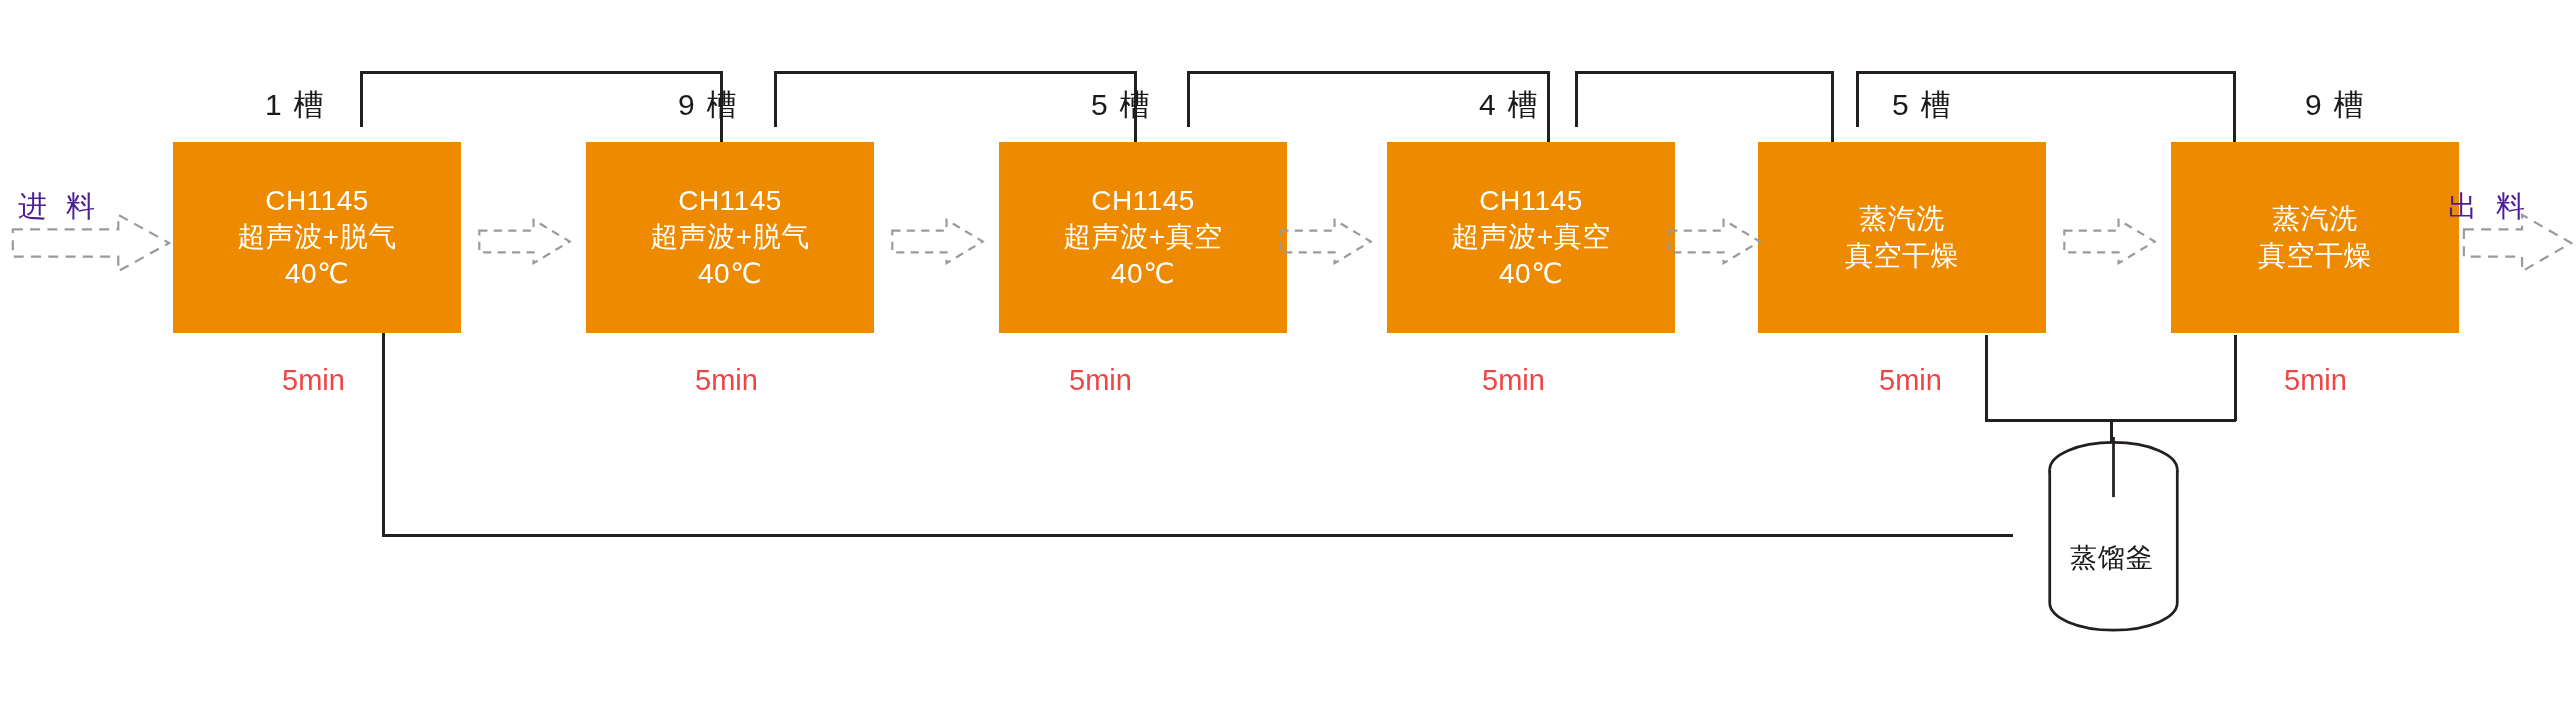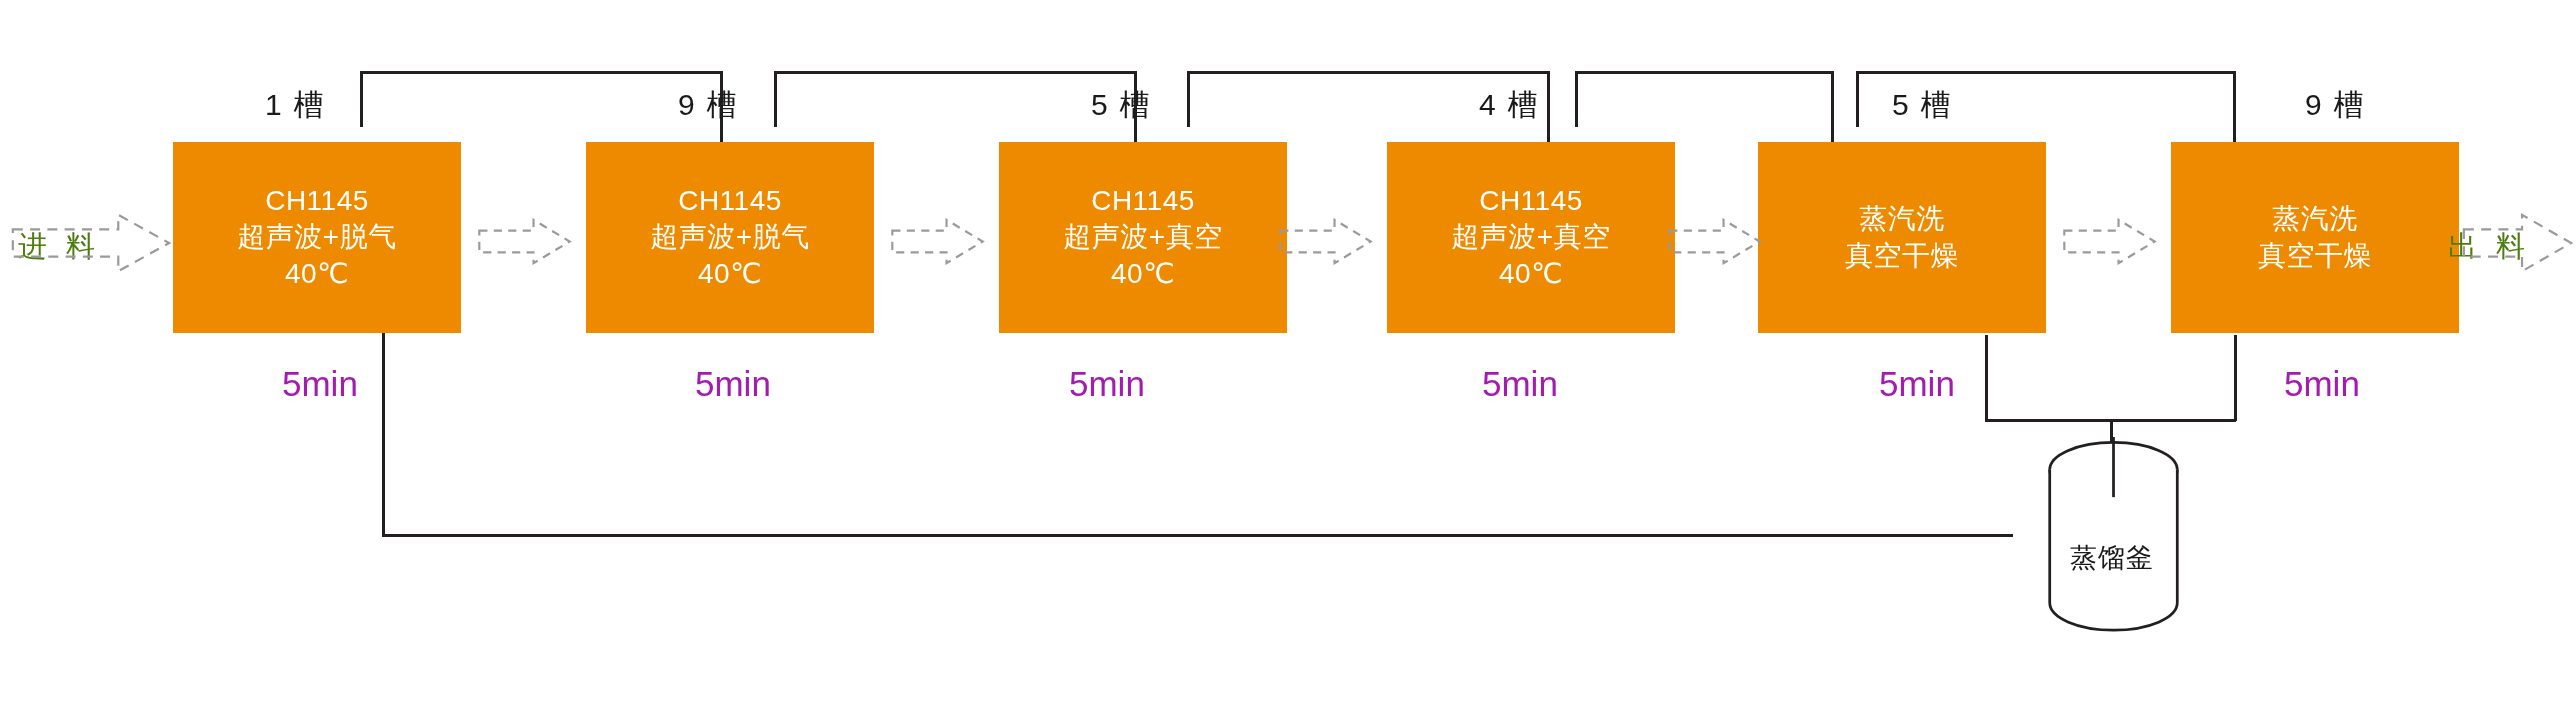--- a/index.html
+++ b/index.html
@@ -25,33 +25,32 @@
     position:absolute;
     font-size:30px;
     color:#1a1a1a;
     white-space:nowrap;
     letter-spacing:1.8px;
   }
 
   
   .dur{
     position:absolute;
-    font-size:35px;
-    color:#a21caf;
+    font-size:29px;
+    color:#ef4444;
     white-space:nowrap;
   }
 
   
   .end-label{
     position:absolute;
     font-size:29px;
-    color:#4d7c0f;
+    color:#4c1d95;
     white-space:nowrap;
     letter-spacing:5.5px;
-    margin-top:40px;
   }
 
   
   .hline{position:absolute;background:#231f20;height:2.7px;}
   .vline{position:absolute;background:#231f20;width:2.7px;}
 
   
   .arrow{position:absolute;}
   .arrow svg{display:block;overflow:visible;}
 

